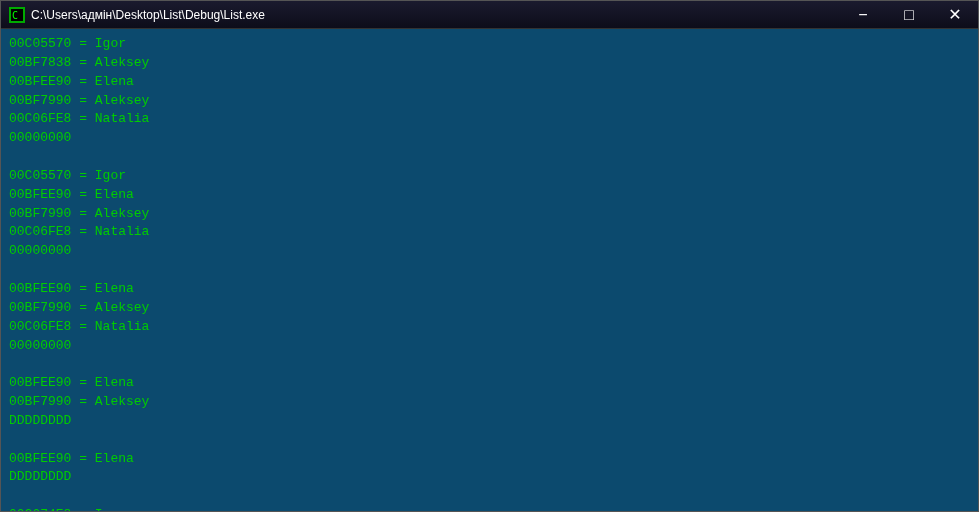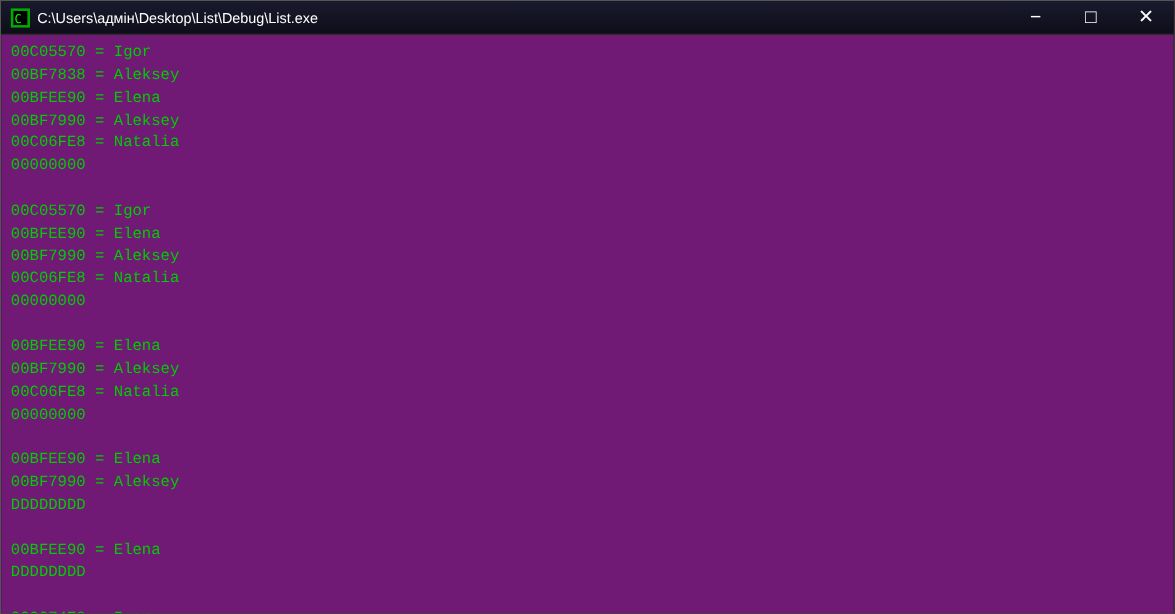--- a/index.html
+++ b/index.html
@@ -70,21 +70,21 @@
       font-size: 16px;
       cursor: pointer;
       background: transparent;
       border: none;
       font-family: 'Segoe UI', Arial, sans-serif;
       line-height: 1;
     }
 
     .console-area {
       flex: 1;
-      background: #701a75;
+      background: #0c4a6e;
       padding: 6px 8px;
       overflow: hidden;
       color: #00ff00;
     }
 
     .console-line {
       line-height: 1.45;
       white-space: pre;
       color: #00cc00;
     }

